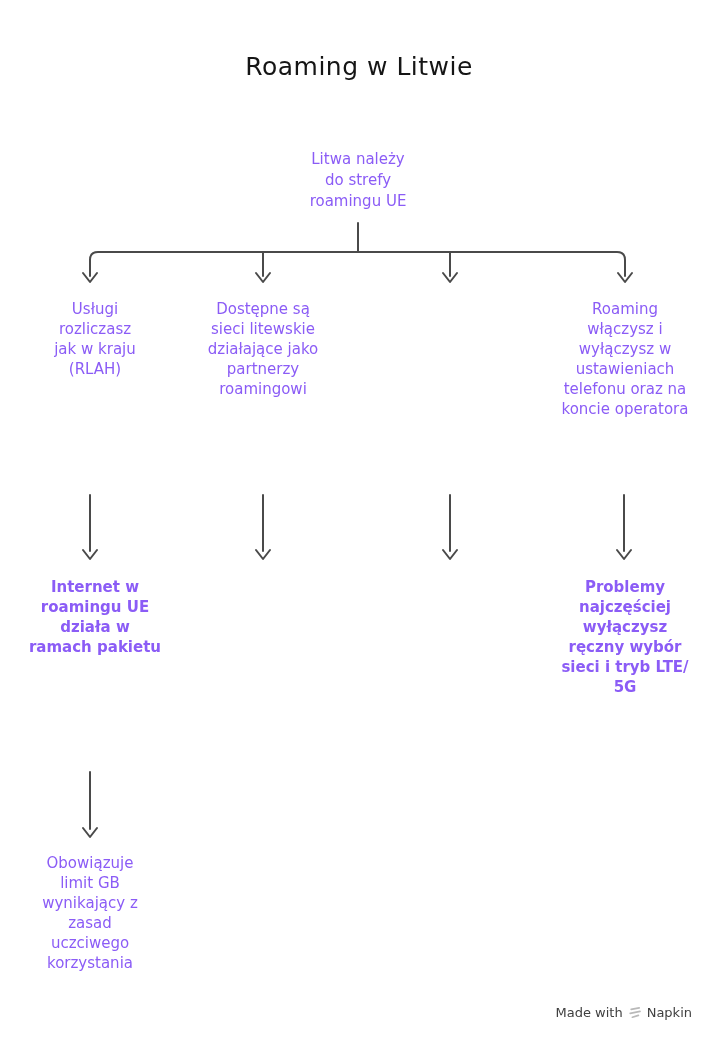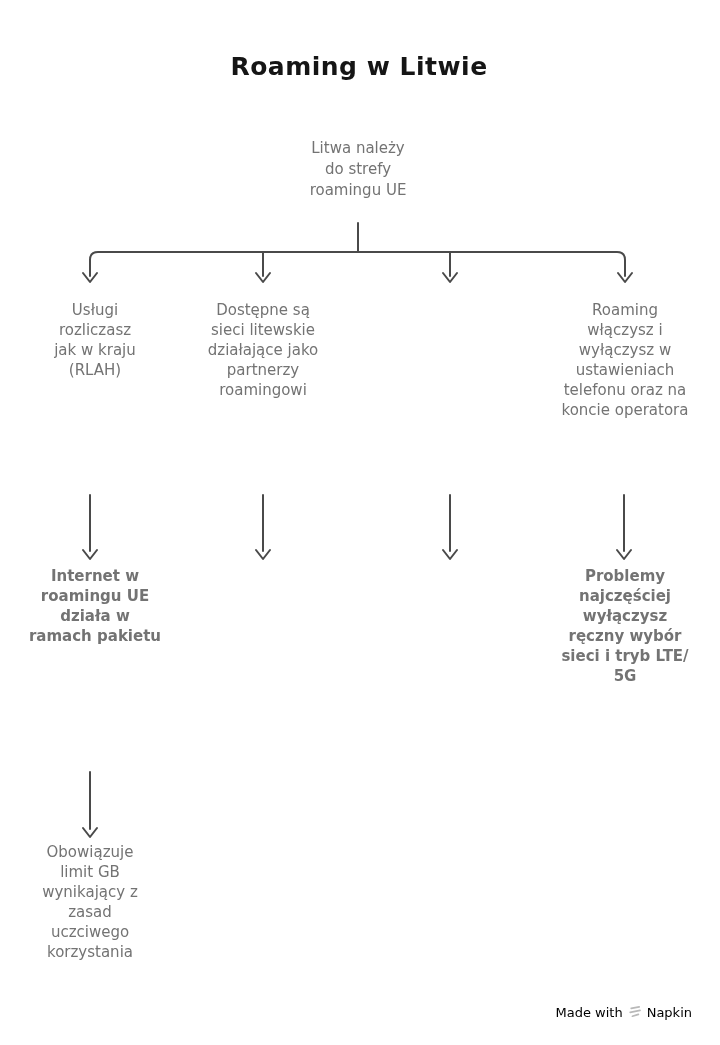--- a/index.html
+++ b/index.html
@@ -11,37 +11,38 @@
     background: #ffffff;
     overflow: hidden;
     font-family: "DejaVu Sans", "Liberation Sans", sans-serif;
   }
   .title {
     position: absolute;
     left: 359px;
     top: 52px;
     transform: translateX(-50%);
     font-size: 25px;
-    font-weight: bold;
+    font-weight: normal;
     letter-spacing: 0.5px;
     color: #151515;
     white-space: nowrap;
   }
   .node {
     position: absolute;
     transform: translateX(-50%);
     width: 190px;
     text-align: center;
     white-space: pre-line;
     font-size: 15px;
     line-height: 20px;
-    color: #737373;
+    color: #8b5cf6;
+    margin-top: 11px;
   }
   .node.root { top: 138px; left: 358px; line-height: 21px; }
-  .lvl1 { top: 300px; }
+  .lvl1 { top: 288px; }
   .lvl2 { top: 566px; font-weight: bold; }
   .lvl3 { top: 842px; }
   .c1 { left: 95px; }
   .c2 { left: 263px; }
   .c3 { left: 451px; }
   .c4 { left: 625px; }
   svg.connectors {
     position: absolute;
     left: 0; top: 0;
     width: 720px; height: 1045px;
@@ -51,24 +52,24 @@
     stroke-width: 2;
     fill: none;
     stroke-linecap: round;
     stroke-linejoin: round;
   }
   .footer {
     position: absolute;
     top: 1005px;
     right: 28px;
     display: flex;
-    align-items: flex-start;
+    align-items: center;
     gap: 5px;
     font-size: 13px;
-    color: #000000;
+    color: #404040;
     cursor: pointer;
   }
   .footer svg line { stroke: #b9b9b9; stroke-width: 1.7; stroke-linecap: round; }
 </style>
 </head>
 <body>
 
 <div class="canvas">
 
   <svg class="connectors" viewBox="0 0 720 1045">

